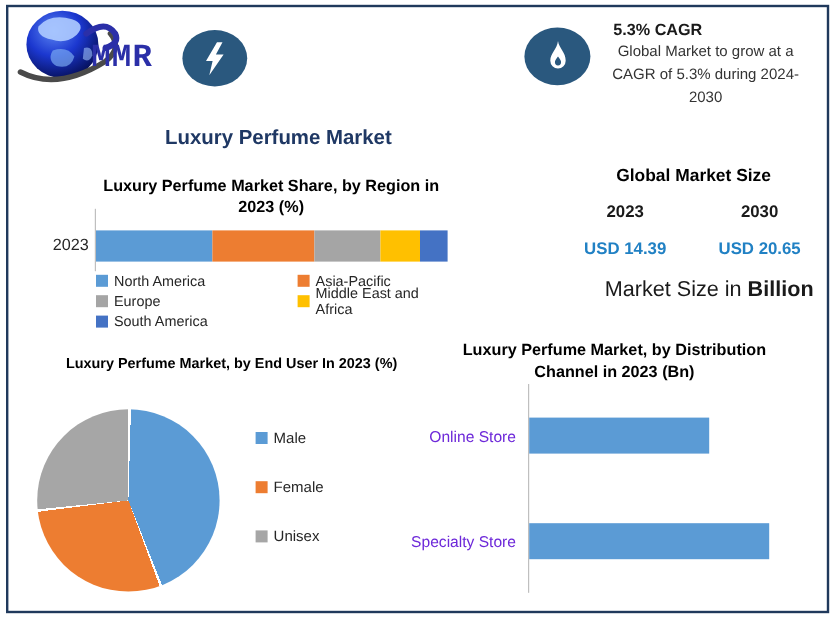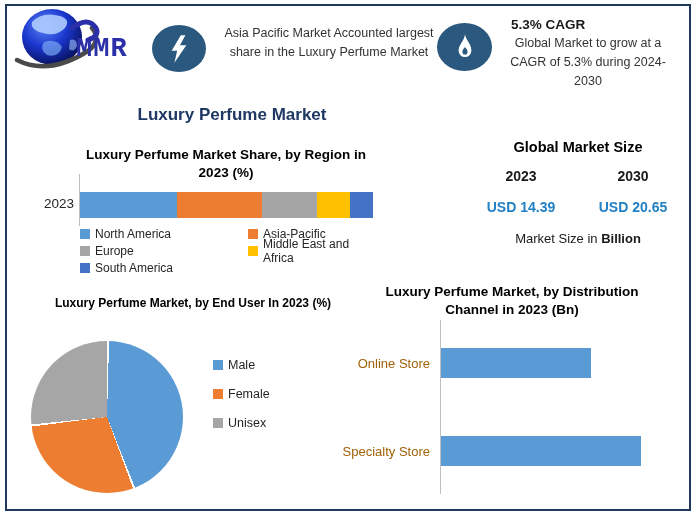--- a/index.html
+++ b/index.html
@@ -30,32 +30,32 @@
   .region-legend { position:absolute; left:80px; top:227px; width:300px; display:grid; grid-template-columns:168px 1fr; row-gap:4px; font-size:12px; color:#262626; }
   .leg-item { display:flex; align-items:center; gap:5px; height:13px; }
   .leg-marker { width:10px; height:10px; flex:0 0 10px; }
 
   
   .gms-title { position:absolute; left:480px; top:139px; width:196px; text-align:center; font-weight:bold; font-size:14.5px; color:#000; }
   .gms-year { position:absolute; top:168px; width:72px; text-align:center; font-weight:bold; font-size:14px; color:#1a1a1a; }
   .gms-year.y1 { left:485px; } .gms-year.y2 { left:597px; }
   .gms-val { position:absolute; top:199px; width:84px; text-align:center; font-weight:bold; font-size:14px; }
   .gms-val.v1 { left:479px; } .gms-val.v2 { left:591px; }
-  .gms-foot { position:absolute; left:478px; top:231px; width:200px; text-align:center; font-size:13px; color:#1a1a1a; }
+  .gms-foot { position:absolute; left:478px; top:231px; width:200px; text-align:right; font-size:18px; color:#1a1a1a; }
   .gms-foot b { font-weight:bold; }
 
   
   .pie-title { position:absolute; left:45px; top:296px; width:296px; text-align:center; font-weight:bold; font-size:12px; color:#000; line-height:1.3; }
   .pie { position:absolute; left:31px; top:341px; width:152px; height:152px; border-radius:50%; }
-  .pie-legend { position:absolute; left:213px; top:358px; display:flex; flex-direction:column; gap:16px; font-size:12.5px; color:#262626; }
+  .pie-legend { position:absolute; left:213px; top:358px; display:flex; flex-direction:column; gap:28px; font-size:12.5px; color:#262626; }
 
   
   .dist-title { position:absolute; left:363px; top:283px; width:298px; text-align:center; font-weight:bold; font-size:13.5px; color:#000; line-height:1.3; }
   .dist-axis { position:absolute; left:440px; top:320px; width:1px; height:174px; background:#BFBFBF; }
-  .dist-label { position:absolute; width:100px; text-align:right; font-size:13px; color:#a16207; }
+  .dist-label { position:absolute; width:100px; text-align:right; font-size:13px; color:#6d28d9; }
   .dist-label.l1 { left:330px; top:356px; }
   .dist-label.l2 { left:330px; top:444px; }
   .dist-bar { position:absolute; left:441px; height:30px; }
   .dist-bar.b1 { top:348px; }
   .dist-bar.b2 { top:436px; }
 </style>
 </head>
 <body>
 
 <div class="canvas">
@@ -78,21 +78,20 @@
       <path d="M58 22 Q74 10 82 22 Q86 30 74 34" fill="none" stroke="#2B2FA8" stroke-width="5" stroke-linecap="round"></path>
     </svg>
     <span class="logo-text">MMR</span>
   </div>
 
   <div class="badge lightning">
     <svg width="22" height="30" viewBox="0 0 24 32">
       <path d="M14 1 L4 18 L10 18 L7 31 L20 12 L13 12 L19 1 Z" fill="#ffffff"></path>
     </svg>
   </div>
-  <div class="hl-text">Asia Pacific Market Accounted largest share in the Luxury Perfume Market</div>
 
   <div class="badge flame">
     <svg width="22" height="28" viewBox="0 0 24 30">
       <path d="M12 1 C13 8 19 11 19 19 a7 7 0 0 1 -14 0 C5 12 11 9 12 1 Z" fill="#ffffff"></path>
       <path d="M12 15 c-1.8 2.4 -2.8 3.4 -2.8 5.4 a2.8 2.8 0 0 0 5.6 0 c0 -2 -1 -3 -2.8 -5.4 z" fill="#2A587E"></path>
     </svg>
   </div>
   <div class="cagr">
     <div class="cagr-head">5.3% CAGR</div>
     <div class="cagr-body">Global Market to grow at a CAGR of 5.3% during 2024-2030</div>

